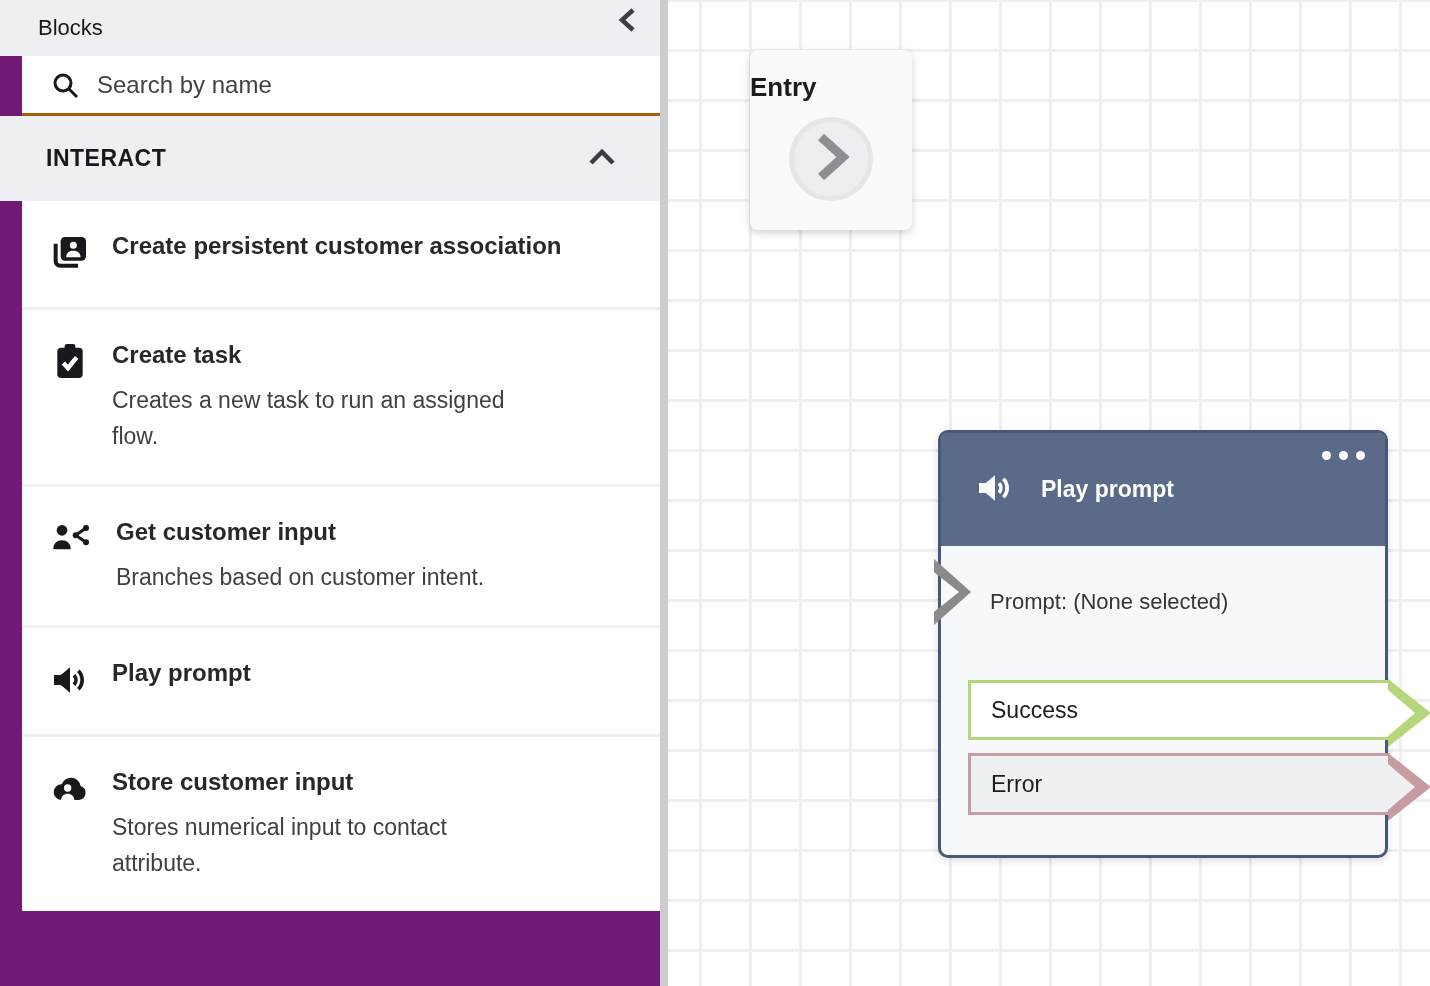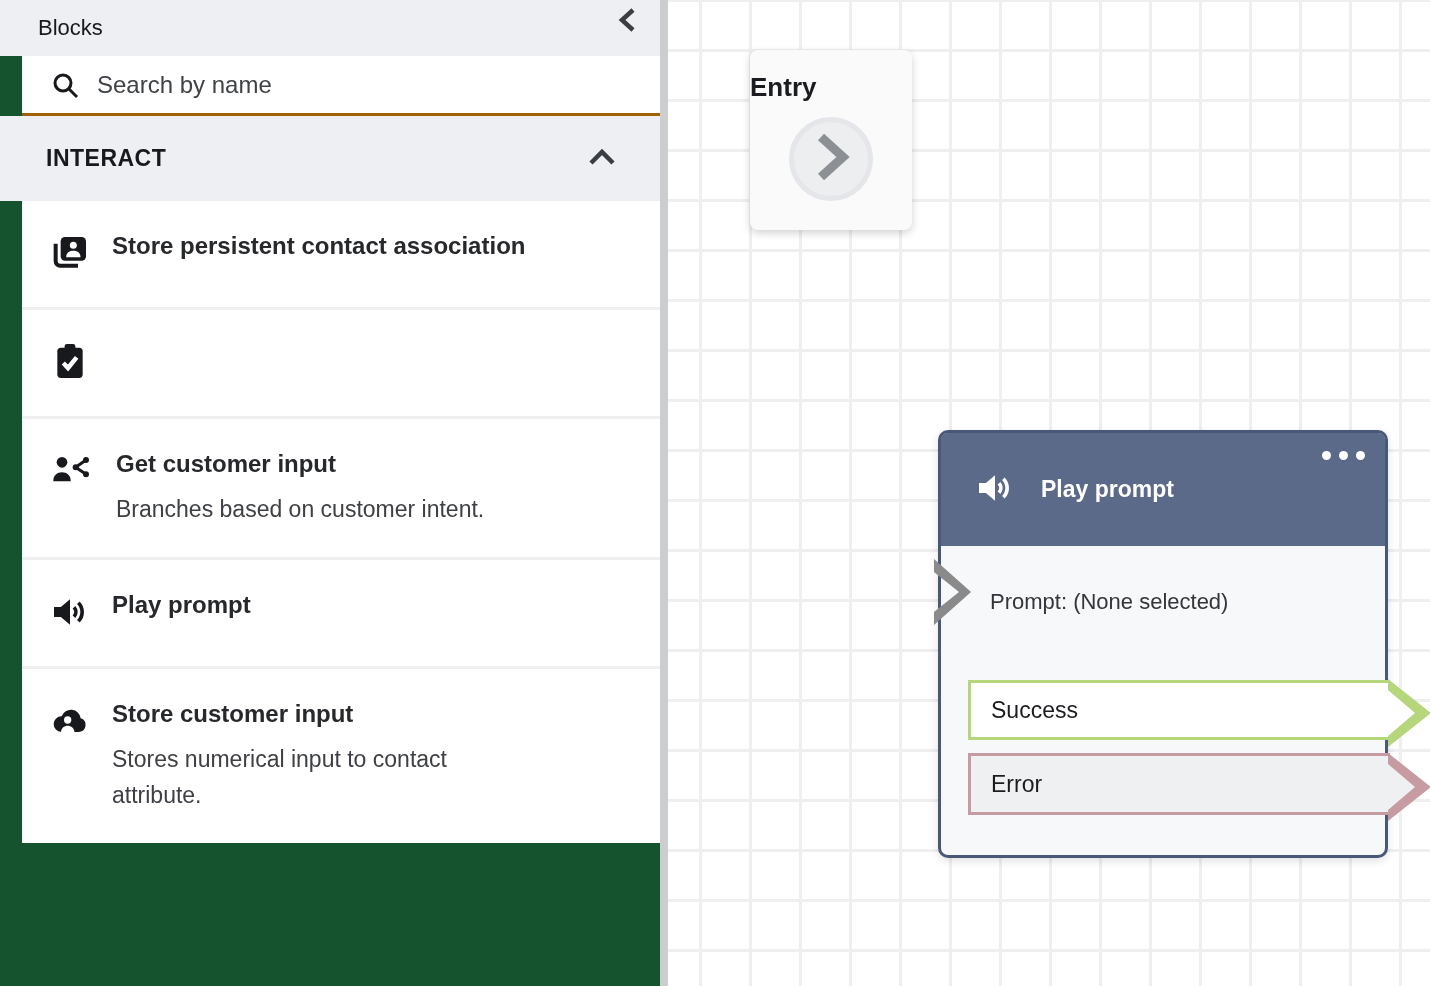--- a/index.html
+++ b/index.html
@@ -1,21 +1,21 @@
 <!DOCTYPE html>
 <html><head>
 <meta charset="utf-8">
 <style>
   * { margin:0; padding:0; box-sizing:border-box; }
   html,body { width:1430px; height:986px; overflow:hidden; background:#fff;
               font-family:"Liberation Sans", sans-serif; }
   .app { position:relative; width:1430px; height:986px; display:flex; }
 
   
-  .sidebar { position:relative; width:660px; height:986px; background:#14532d; flex:0 0 660px; }
+  .sidebar { position:relative; width:660px; height:986px; background:#701a75; flex:0 0 660px; }
   .panel-header { height:56px; background:#edeff2; display:flex; align-items:center;
                   padding-left:38px; position:relative; }
   .panel-title { font-size:22px; color:#17191d; }
   .collapse-btn { position:absolute; right:20px; top:6px; background:none; border:none; cursor:pointer; }
 
   .search-row { margin-left:22px; height:60px; background:#fff; position:relative;
                 border-bottom:3px solid #a16207; }
   .search-row input { width:100%; height:100%; border:none; outline:none; background:transparent;
                       padding-left:75px; font-size:24px; color:#17191d;
                       font-family:"Liberation Sans", sans-serif; }
@@ -112,32 +112,37 @@
       <div class="block-item">
         <span class="item-icon">
           <svg width="40" height="40" viewBox="0 0 24 24">
             <rect x="6.4" y="2.4" width="15.2" height="14.2" rx="2.6" fill="#17191d"></rect>
             <circle cx="14" cy="7.4" r="2.1" fill="#fff"></circle>
             <path d="M9.7 14.4c0-2.3 1.9-3.7 4.3-3.7s4.3 1.4 4.3 3.7v.2H9.7z" fill="#fff"></path>
             <path d="M3.4 6.4v10.6a2.6 2.6 0 0 0 2.6 2.6h10.8" fill="none" stroke="#17191d" stroke-width="2.4"></path>
           </svg>
         </span>
         <div>
-          <div class="item-title">Store persistent contact association</div>
+          <div class="item-title">Create persistent customer association</div>
         </div>
       </div>
 
       <div class="block-item">
         <span class="item-icon">
           <svg width="40" height="40" viewBox="0 0 24 24">
             <rect x="4.4" y="3.4" width="15.2" height="18.2" rx="2.2" fill="#17191d"></rect>
             <rect x="8.8" y="1.2" width="6.4" height="4.4" rx="1.4" fill="#17191d"></rect>
             <polyline points="8,12.6 10.8,15.6 16,9.2" fill="none" stroke="#fff" stroke-width="2.7"></polyline>
           </svg>
         </span>
+        <div>
+          <div class="item-title">Create task</div>
+          <div class="item-desc">Creates a new task to run an assigned
+flow.</div>
+        </div>
       </div>
 
       <div class="block-item">
         <span class="item-icon">
           <svg width="44" height="40" viewBox="0 0 26 24">
             <circle cx="7" cy="6.8" r="3.2" fill="#17191d"></circle>
             <path d="M1.8 17.8c0-3.3 2.3-5.1 5.2-5.1s5.2 1.8 5.2 5.1v.3H1.8z" fill="#17191d"></path>
             <circle cx="15.2" cy="9.8" r="1.8" fill="#17191d"></circle>
             <circle cx="21.4" cy="5.4" r="1.8" fill="#17191d"></circle>
             <circle cx="21.4" cy="14" r="1.8" fill="#17191d"></circle>

